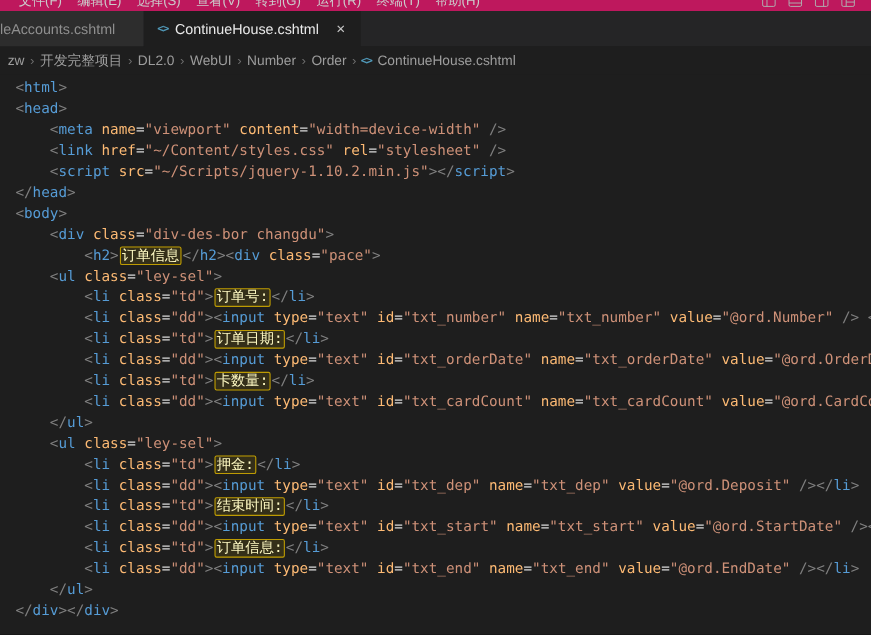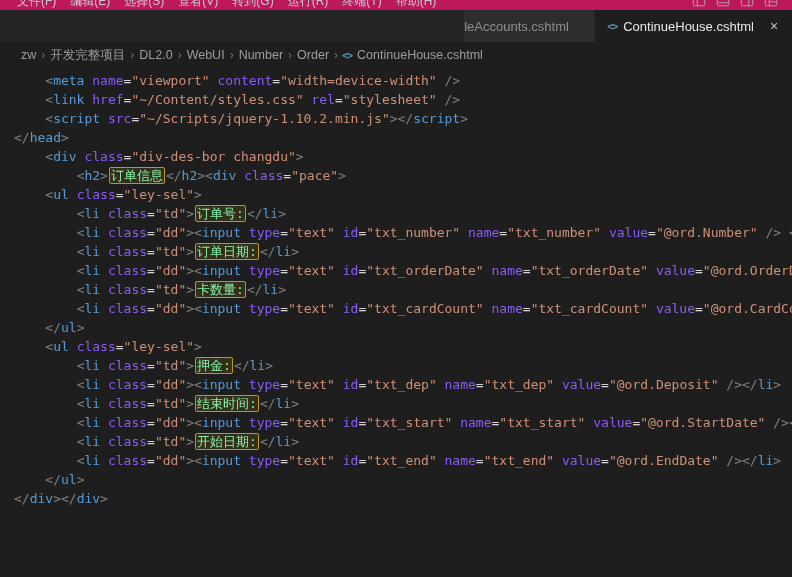--- a/index.html
+++ b/index.html
@@ -8,50 +8,50 @@
 
   
   .titlebar{height:10px;background:#be185d;overflow:hidden;}
   .titlebar-inner{display:flex;align-items:center;height:30px;transform:translateY(-14px);
                   padding-left:10px;color:#cccccc;font-size:12px;}
   .menu-item{padding:0 7px;cursor:default;white-space:nowrap;}
   .title-icons{margin-left:auto;display:flex;gap:10px;padding-right:14px;align-items:center;}
   .ticon svg{display:block;}
 
   
-  .tabbar{height:32px;background:#252526;display:flex;align-items:stretch;justify-content:flex-end;}
+  .tabbar{height:32px;background:#252526;display:flex;align-items:stretch;}
   .tab{display:flex;align-items:center;font-size:13px;white-space:nowrap;cursor:pointer;}
   .tab.inactive{background:#2d2d2d;color:#8f8f8f;width:122px;overflow:hidden;padding:0 8px 0 0;
                 margin-right:1px;}
   .tab.inactive .tab-label{margin-left:0;}
   .tab.active{background:#1e1e1e;color:#e9e9e9;padding:0 10px 0 12px;}
   .tab-icon{color:#519aba;font-family:"DejaVu Sans Mono",monospace;font-size:10px;font-weight:bold;
             margin-right:6px;letter-spacing:-1px;}
   .tab-close{margin-left:12px;color:#c5c5c5;font-size:14px;line-height:14px;width:16px;text-align:center;
              border-radius:3px;}
 
   
-  .breadcrumbs{height:26px;background:#1e1e1e;display:flex;align-items:center;padding-left:20px;
+  .breadcrumbs{height:26px;background:#1e1e1e;display:flex;align-items:center;padding-left:6px;
                font-size:12.5px;color:#9d9d9d;overflow:hidden;white-space:nowrap;}
   .bc-item{padding:0 1px;cursor:pointer;}
   .bc-sep{color:#6e6e6e;padding:0 4px;font-size:12px;}
   .bc-icon{color:#519aba;font-family:"DejaVu Sans Mono",monospace;font-size:10px;font-weight:bold;
            letter-spacing:-1px;margin-right:4px;}
 
   
   .code-editor{height:509px;overflow:hidden;padding:3px 0 0 14px;
                font-family:"DejaVu Sans Mono","Liberation Mono",monospace;
                font-size:13px;line-height:19px;color:#d4d4d4;cursor:text;}
   .code-line{white-space:pre;height:19px;overflow:hidden;}
   .tk-p{color:#808080;}
   .tk-t{color:#569cd6;}
-  .tk-a{color:#8b5cf6;}
+  .tk-a{color:#fdba74;}
   .tk-s{color:#ce9178;}
   .tk-x{color:#d4d4d4;}
-  .tk-c{color:#86efac;border:1px solid #bd9b03;background:rgba(189,155,3,0.14);
+  .tk-c{color:#fef9c3;border:1px solid #bd9b03;background:rgba(189,155,3,0.14);
         border-radius:2px;padding:0 1px;margin:0 1px;}
 </style>
 </head>
 <body>
 
 <div class="window">
 
   <div class="titlebar">
     <div class="titlebar-inner">
       <span style="display:flex;">
@@ -116,38 +116,41 @@
       <span class="bc-sep">›</span>
       <span class="bc-item">Number</span>
       <span class="bc-sep">›</span>
       <span class="bc-item">Order</span>
       <span class="bc-sep">›</span>
       <span class="bc-icon">&lt;&gt;</span>
       <span class="bc-item">ContinueHouse.cshtml</span>
     </div>
 
   <div class="code-editor">
+      <div class="code-line"><span class="tk-p">&lt;</span><span class="tk-t">html</span><span class="tk-p">&gt;</span></div>
+      <div class="code-line"><span class="tk-p">&lt;</span><span class="tk-t">head</span><span class="tk-p">&gt;</span></div>
       <div class="code-line"><span class="tk-x">    </span><span class="tk-p">&lt;</span><span class="tk-t">meta</span><span class="tk-x"> </span><span class="tk-a">name</span><span class="tk-x">=</span><span class="tk-s">"viewport"</span><span class="tk-x"> </span><span class="tk-a">content</span><span class="tk-x">=</span><span class="tk-s">"width=device-width"</span><span class="tk-x"> </span><span class="tk-p">/&gt;</span></div>
       <div class="code-line"><span class="tk-x">    </span><span class="tk-p">&lt;</span><span class="tk-t">link</span><span class="tk-x"> </span><span class="tk-a">href</span><span class="tk-x">=</span><span class="tk-s">"~/Content/styles.css"</span><span class="tk-x"> </span><span class="tk-a">rel</span><span class="tk-x">=</span><span class="tk-s">"stylesheet"</span><span class="tk-x"> </span><span class="tk-p">/&gt;</span></div>
       <div class="code-line"><span class="tk-x">    </span><span class="tk-p">&lt;</span><span class="tk-t">script</span><span class="tk-x"> </span><span class="tk-a">src</span><span class="tk-x">=</span><span class="tk-s">"~/Scripts/jquery-1.10.2.min.js"</span><span class="tk-p">&gt;&lt;/</span><span class="tk-t">script</span><span class="tk-p">&gt;</span></div>
       <div class="code-line"><span class="tk-p">&lt;/</span><span class="tk-t">head</span><span class="tk-p">&gt;</span></div>
+      <div class="code-line"><span class="tk-p">&lt;</span><span class="tk-t">body</span><span class="tk-p">&gt;</span></div>
       <div class="code-line"><span class="tk-x">    </span><span class="tk-p">&lt;</span><span class="tk-t">div</span><span class="tk-x"> </span><span class="tk-a">class</span><span class="tk-x">=</span><span class="tk-s">"div-des-bor changdu"</span><span class="tk-p">&gt;</span></div>
       <div class="code-line"><span class="tk-x">        </span><span class="tk-p">&lt;</span><span class="tk-t">h2</span><span class="tk-p">&gt;</span><span class="tk-c">订单信息</span><span class="tk-p">&lt;/</span><span class="tk-t">h2</span><span class="tk-p">&gt;</span><span class="tk-p">&lt;</span><span class="tk-t">div</span><span class="tk-x"> </span><span class="tk-a">class</span><span class="tk-x">=</span><span class="tk-s">"pace"</span><span class="tk-p">&gt;</span></div>
       <div class="code-line"><span class="tk-x">    </span><span class="tk-p">&lt;</span><span class="tk-t">ul</span><span class="tk-x"> </span><span class="tk-a">class</span><span class="tk-x">=</span><span class="tk-s">"ley-sel"</span><span class="tk-p">&gt;</span></div>
       <div class="code-line"><span class="tk-x">        </span><span class="tk-p">&lt;</span><span class="tk-t">li</span><span class="tk-x"> </span><span class="tk-a">class</span><span class="tk-x">=</span><span class="tk-s">"td"</span><span class="tk-p">&gt;</span><span class="tk-c">订单号:</span><span class="tk-p">&lt;/</span><span class="tk-t">li</span><span class="tk-p">&gt;</span></div>
       <div class="code-line"><span class="tk-x">        </span><span class="tk-p">&lt;</span><span class="tk-t">li</span><span class="tk-x"> </span><span class="tk-a">class</span><span class="tk-x">=</span><span class="tk-s">"dd"</span><span class="tk-p">&gt;</span><span class="tk-p">&lt;</span><span class="tk-t">input</span><span class="tk-x"> </span><span class="tk-a">type</span><span class="tk-x">=</span><span class="tk-s">"text"</span><span class="tk-x"> </span><span class="tk-a">id</span><span class="tk-x">=</span><span class="tk-s">"txt_number"</span><span class="tk-x"> </span><span class="tk-a">name</span><span class="tk-x">=</span><span class="tk-s">"txt_number"</span><span class="tk-x"> </span><span class="tk-a">value</span><span class="tk-x">=</span><span class="tk-s">"@ord.Number"</span><span class="tk-x"> </span><span class="tk-p">/&gt;</span><span class="tk-x"> </span><span class="tk-p">&lt;/</span></div>
       <div class="code-line"><span class="tk-x">        </span><span class="tk-p">&lt;</span><span class="tk-t">li</span><span class="tk-x"> </span><span class="tk-a">class</span><span class="tk-x">=</span><span class="tk-s">"td"</span><span class="tk-p">&gt;</span><span class="tk-c">订单日期:</span><span class="tk-p">&lt;/</span><span class="tk-t">li</span><span class="tk-p">&gt;</span></div>
       <div class="code-line"><span class="tk-x">        </span><span class="tk-p">&lt;</span><span class="tk-t">li</span><span class="tk-x"> </span><span class="tk-a">class</span><span class="tk-x">=</span><span class="tk-s">"dd"</span><span class="tk-p">&gt;</span><span class="tk-p">&lt;</span><span class="tk-t">input</span><span class="tk-x"> </span><span class="tk-a">type</span><span class="tk-x">=</span><span class="tk-s">"text"</span><span class="tk-x"> </span><span class="tk-a">id</span><span class="tk-x">=</span><span class="tk-s">"txt_orderDate"</span><span class="tk-x"> </span><span class="tk-a">name</span><span class="tk-x">=</span><span class="tk-s">"txt_orderDate"</span><span class="tk-x"> </span><span class="tk-a">value</span><span class="tk-x">=</span><span class="tk-s">"@ord.OrderDate"</span></div>
       <div class="code-line"><span class="tk-x">        </span><span class="tk-p">&lt;</span><span class="tk-t">li</span><span class="tk-x"> </span><span class="tk-a">class</span><span class="tk-x">=</span><span class="tk-s">"td"</span><span class="tk-p">&gt;</span><span class="tk-c">卡数量:</span><span class="tk-p">&lt;/</span><span class="tk-t">li</span><span class="tk-p">&gt;</span></div>
       <div class="code-line"><span class="tk-x">        </span><span class="tk-p">&lt;</span><span class="tk-t">li</span><span class="tk-x"> </span><span class="tk-a">class</span><span class="tk-x">=</span><span class="tk-s">"dd"</span><span class="tk-p">&gt;</span><span class="tk-p">&lt;</span><span class="tk-t">input</span><span class="tk-x"> </span><span class="tk-a">type</span><span class="tk-x">=</span><span class="tk-s">"text"</span><span class="tk-x"> </span><span class="tk-a">id</span><span class="tk-x">=</span><span class="tk-s">"txt_cardCount"</span><span class="tk-x"> </span><span class="tk-a">name</span><span class="tk-x">=</span><span class="tk-s">"txt_cardCount"</span><span class="tk-x"> </span><span class="tk-a">value</span><span class="tk-x">=</span><span class="tk-s">"@ord.CardCount"</span></div>
       <div class="code-line"><span class="tk-x">    </span><span class="tk-p">&lt;/</span><span class="tk-t">ul</span><span class="tk-p">&gt;</span></div>
       <div class="code-line"><span class="tk-x">    </span><span class="tk-p">&lt;</span><span class="tk-t">ul</span><span class="tk-x"> </span><span class="tk-a">class</span><span class="tk-x">=</span><span class="tk-s">"ley-sel"</span><span class="tk-p">&gt;</span></div>
       <div class="code-line"><span class="tk-x">        </span><span class="tk-p">&lt;</span><span class="tk-t">li</span><span class="tk-x"> </span><span class="tk-a">class</span><span class="tk-x">=</span><span class="tk-s">"td"</span><span class="tk-p">&gt;</span><span class="tk-c">押金:</span><span class="tk-p">&lt;/</span><span class="tk-t">li</span><span class="tk-p">&gt;</span></div>
       <div class="code-line"><span class="tk-x">        </span><span class="tk-p">&lt;</span><span class="tk-t">li</span><span class="tk-x"> </span><span class="tk-a">class</span><span class="tk-x">=</span><span class="tk-s">"dd"</span><span class="tk-p">&gt;</span><span class="tk-p">&lt;</span><span class="tk-t">input</span><span class="tk-x"> </span><span class="tk-a">type</span><span class="tk-x">=</span><span class="tk-s">"text"</span><span class="tk-x"> </span><span class="tk-a">id</span><span class="tk-x">=</span><span class="tk-s">"txt_dep"</span><span class="tk-x"> </span><span class="tk-a">name</span><span class="tk-x">=</span><span class="tk-s">"txt_dep"</span><span class="tk-x"> </span><span class="tk-a">value</span><span class="tk-x">=</span><span class="tk-s">"@ord.Deposit"</span><span class="tk-x"> </span><span class="tk-p">/&gt;</span><span class="tk-p">&lt;/</span><span class="tk-t">li</span><span class="tk-p">&gt;</span></div>
       <div class="code-line"><span class="tk-x">        </span><span class="tk-p">&lt;</span><span class="tk-t">li</span><span class="tk-x"> </span><span class="tk-a">class</span><span class="tk-x">=</span><span class="tk-s">"td"</span><span class="tk-p">&gt;</span><span class="tk-c">结束时间:</span><span class="tk-p">&lt;/</span><span class="tk-t">li</span><span class="tk-p">&gt;</span></div>
       <div class="code-line"><span class="tk-x">        </span><span class="tk-p">&lt;</span><span class="tk-t">li</span><span class="tk-x"> </span><span class="tk-a">class</span><span class="tk-x">=</span><span class="tk-s">"dd"</span><span class="tk-p">&gt;</span><span class="tk-p">&lt;</span><span class="tk-t">input</span><span class="tk-x"> </span><span class="tk-a">type</span><span class="tk-x">=</span><span class="tk-s">"text"</span><span class="tk-x"> </span><span class="tk-a">id</span><span class="tk-x">=</span><span class="tk-s">"txt_start"</span><span class="tk-x"> </span><span class="tk-a">name</span><span class="tk-x">=</span><span class="tk-s">"txt_start"</span><span class="tk-x"> </span><span class="tk-a">value</span><span class="tk-x">=</span><span class="tk-s">"@ord.StartDate"</span><span class="tk-x"> </span><span class="tk-p">/&gt;</span><span class="tk-p">&lt;/</span></div>
-      <div class="code-line"><span class="tk-x">        </span><span class="tk-p">&lt;</span><span class="tk-t">li</span><span class="tk-x"> </span><span class="tk-a">class</span><span class="tk-x">=</span><span class="tk-s">"td"</span><span class="tk-p">&gt;</span><span class="tk-c">开始日期:</span><span class="tk-p">&lt;/</span><span class="tk-t">li</span><span class="tk-p">&gt;</span></div>
+      <div class="code-line"><span class="tk-x">        </span><span class="tk-p">&lt;</span><span class="tk-t">li</span><span class="tk-x"> </span><span class="tk-a">class</span><span class="tk-x">=</span><span class="tk-s">"td"</span><span class="tk-p">&gt;</span><span class="tk-c">订单信息:</span><span class="tk-p">&lt;/</span><span class="tk-t">li</span><span class="tk-p">&gt;</span></div>
       <div class="code-line"><span class="tk-x">        </span><span class="tk-p">&lt;</span><span class="tk-t">li</span><span class="tk-x"> </span><span class="tk-a">class</span><span class="tk-x">=</span><span class="tk-s">"dd"</span><span class="tk-p">&gt;</span><span class="tk-p">&lt;</span><span class="tk-t">input</span><span class="tk-x"> </span><span class="tk-a">type</span><span class="tk-x">=</span><span class="tk-s">"text"</span><span class="tk-x"> </span><span class="tk-a">id</span><span class="tk-x">=</span><span class="tk-s">"txt_end"</span><span class="tk-x"> </span><span class="tk-a">name</span><span class="tk-x">=</span><span class="tk-s">"txt_end"</span><span class="tk-x"> </span><span class="tk-a">value</span><span class="tk-x">=</span><span class="tk-s">"@ord.EndDate"</span><span class="tk-x"> </span><span class="tk-p">/&gt;</span><span class="tk-p">&lt;/</span><span class="tk-t">li</span><span class="tk-p">&gt;</span></div>
       <div class="code-line"><span class="tk-x">    </span><span class="tk-p">&lt;/</span><span class="tk-t">ul</span><span class="tk-p">&gt;</span></div>
       <div class="code-line"><span class="tk-p">&lt;/</span><span class="tk-t">div</span><span class="tk-p">&gt;</span><span class="tk-p">&lt;/</span><span class="tk-t">div</span><span class="tk-p">&gt;</span></div>
     </div>
 
 </div>
 
 </body></html>

